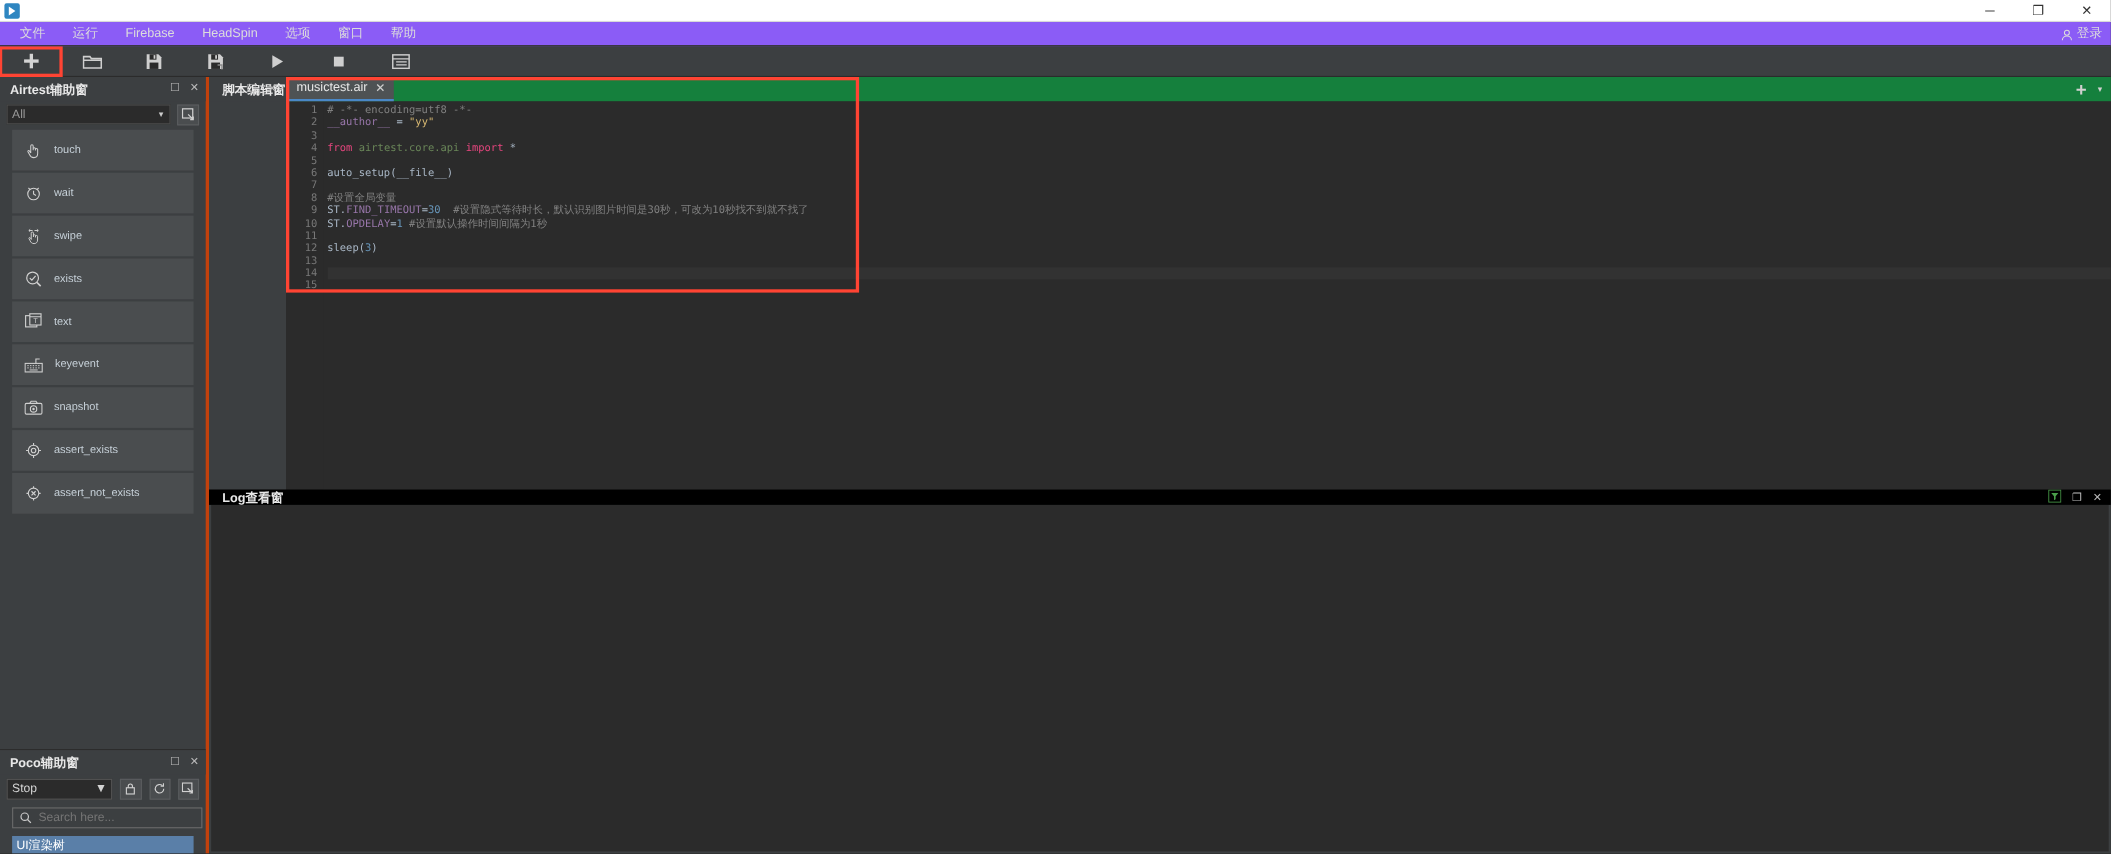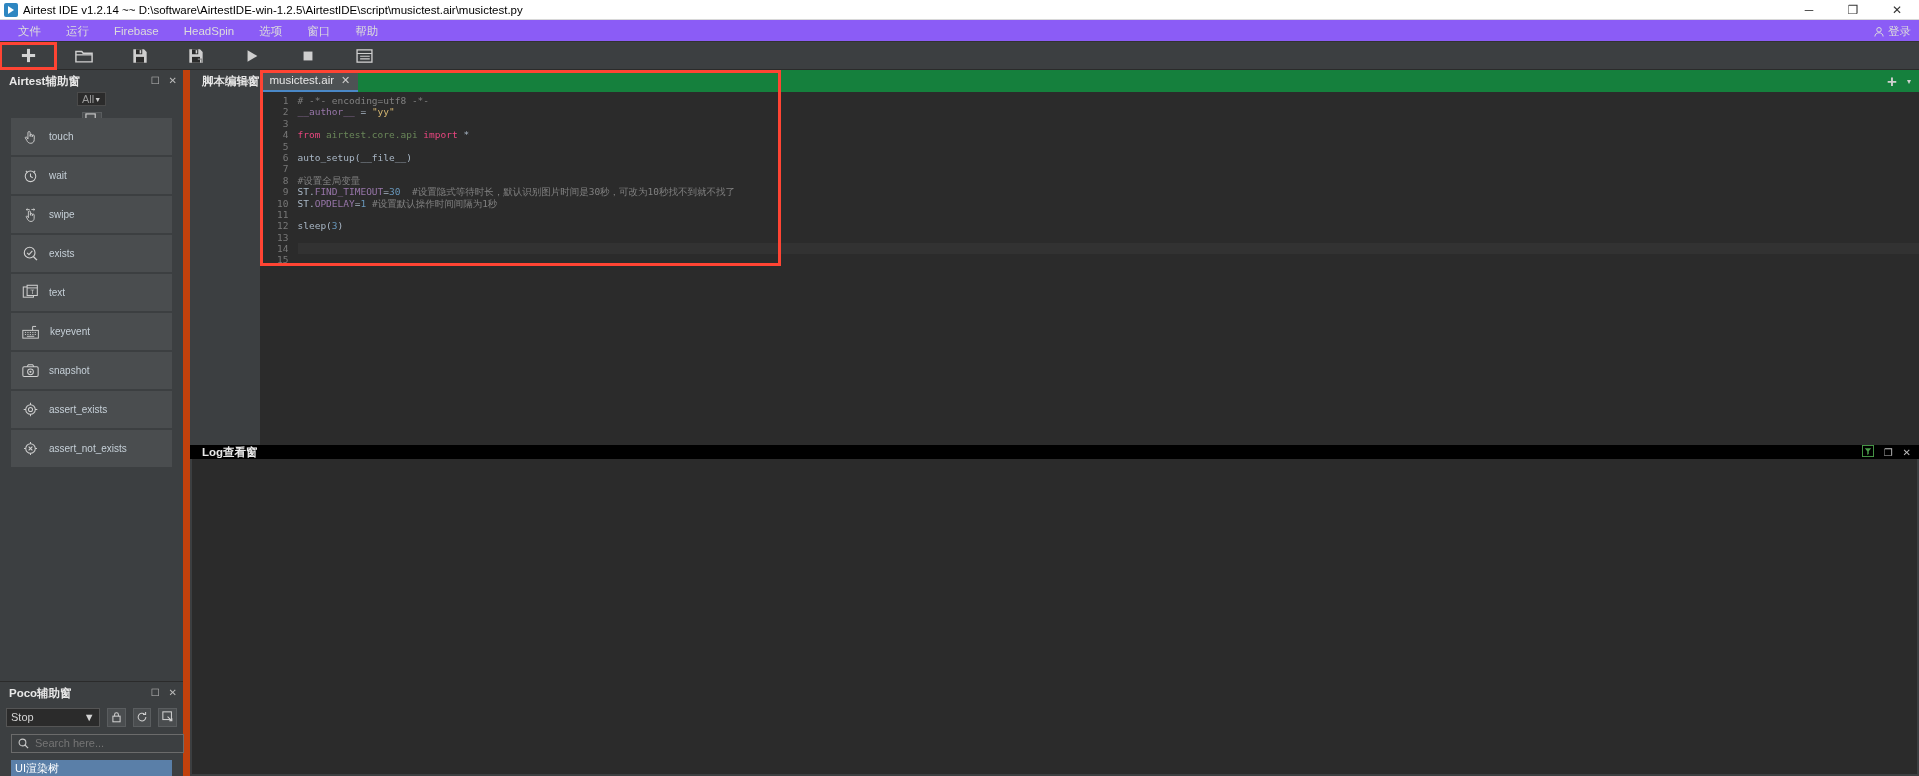--- a/index.html
+++ b/index.html
@@ -66,37 +66,37 @@
   }
   .tb-btn.highlighted { outline: 3px solid #ff4433; outline-offset: -2px; }
 
   
   .body-wrap { display: flex; height: 706px; }
 
   
   .left-col {
     width: 190px; background: #3c3f41;
     display: flex; flex-direction: column;
-    border-right: 7px solid #c2410c;
+    border-right: 3px solid #c2410c;
   }
   .panel-head {
     height: 22px; display: flex; align-items: center;
     background: #3c3f41; padding-left: 9px; position: relative;
   }
   .panel-head .ph-title {
     font-size: 11.5px; color: #e8e8e8; font-weight: bold; white-space: nowrap;
   }
   .panel-head .ph-ctrls {
     position: absolute; right: 6px; display: flex; gap: 9px; align-items: center;
   }
   .ph-ctrls span { color: #bbb; font-size: 10px; line-height: 1; cursor: default; }
 
   .filter-row {
     height: 24px; display: flex; align-items: center;
-    padding: 0 6px 0 6px; gap: 6px; flex-direction: column;
+    padding: 0 6px 0 6px; gap: 6px;
   }
   .combo {
     flex: 1; height: 18px; background: #2b2b2b; border: 1px solid #4a4a4a;
     display: flex; align-items: center; justify-content: space-between;
     padding: 0 4px; font-size: 11px; color: #9a9a9a;
   }
   .combo .arrow { font-size: 7px; color: #ccc; }
   .icon-btn {
     width: 20px; height: 19px; background: #4a4d4f; border: 1px solid #5a5d5f;
     display: flex; align-items: center; justify-content: center;
@@ -207,21 +207,20 @@
 </style>
 </head>
 <body>
 
 <div class="titlebar">
   <div class="app-icon">
     <svg width="10" height="10" viewBox="0 0 10 10">
         <polygon points="2,1 8,5 2,9" fill="#ffffff"></polygon>
       </svg>
   </div>
-  <div class="title-text">Airtest IDE v1.2.14 ~~ D:\software\AirtestIDE-win-1.2.5\AirtestIDE\script\musictest.air\musictest.py</div>
   <div class="win-buttons">
     <div>─</div>
     <div>❐</div>
     <div class="close">✕</div>
   </div>
 </div>
 
 <div class="menubar">
   <div class="menu-item">文件</div>
   <div class="menu-item">运行</div>

